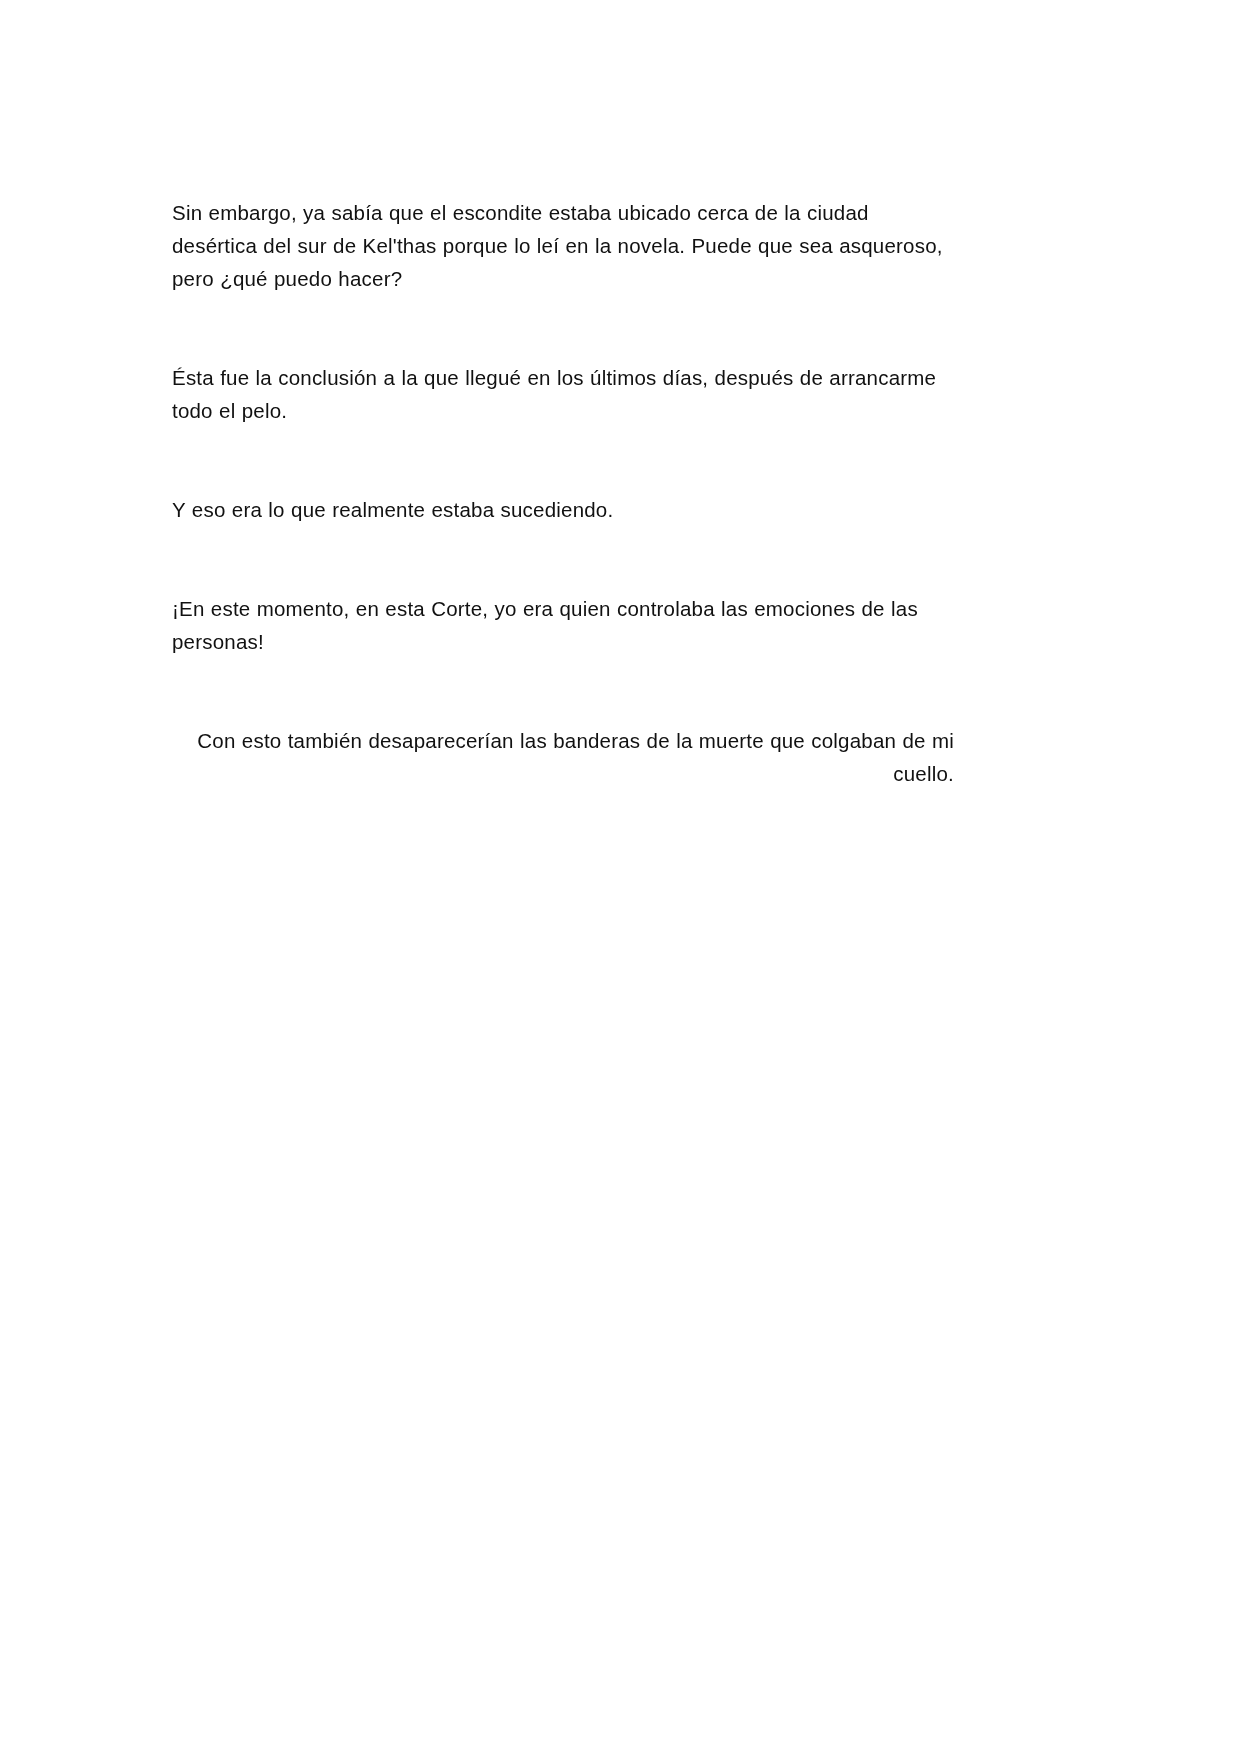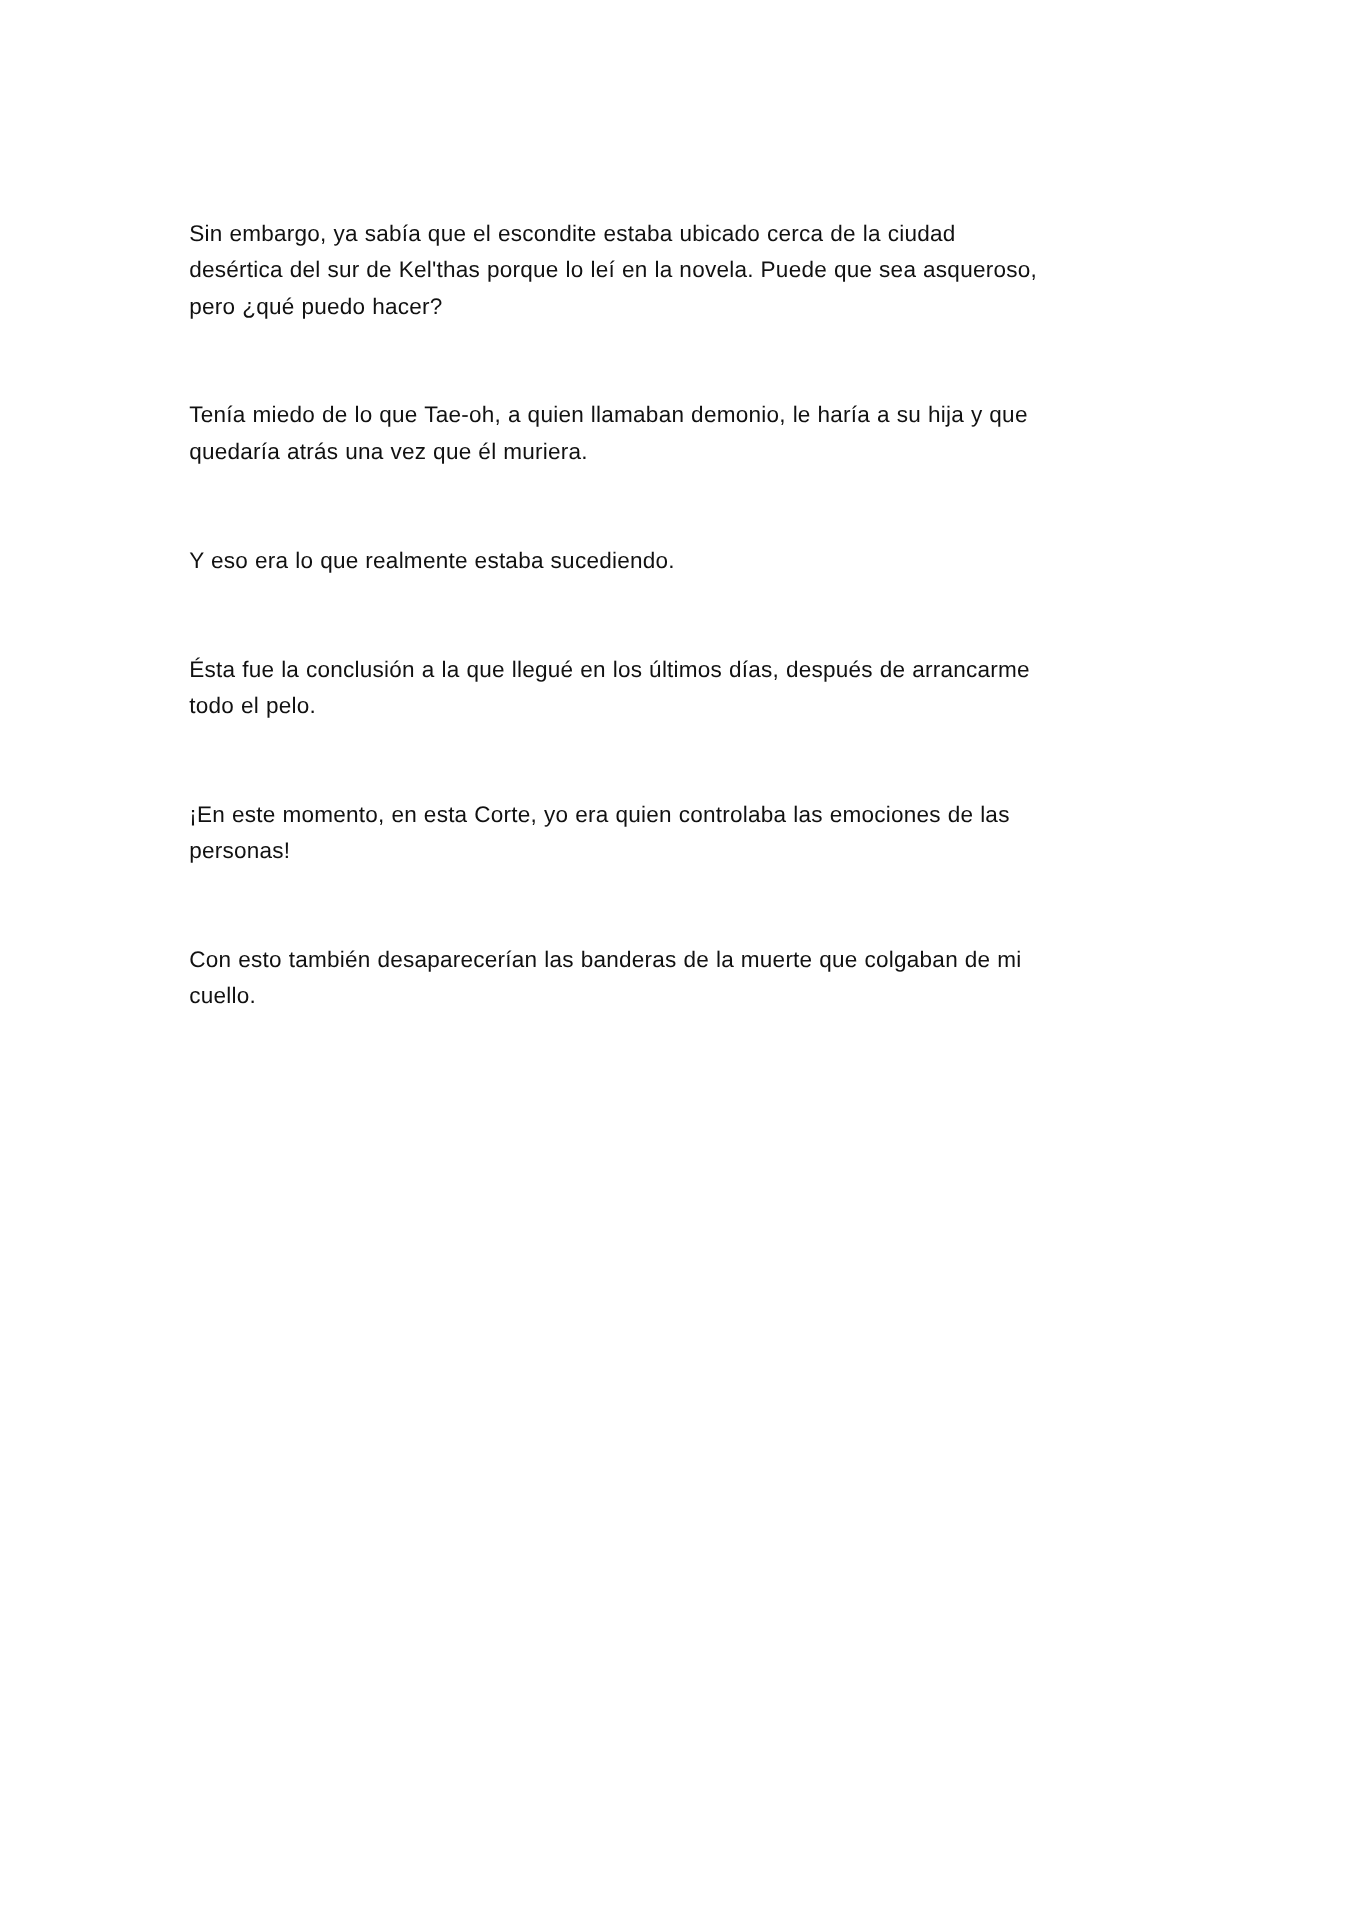--- a/index.html
+++ b/index.html
@@ -29,27 +29,27 @@
     font-size: 20.5px;
     line-height: 33px;
     color: #111111;
     margin: 0 0 66px 0;
     text-align: left;
     letter-spacing: 0.01em;
     word-spacing: 0.02em;
   }
   .para:last-child {
     margin-bottom: 0;
+    text-align: right;
   }
 </style>
 </head>
 <body>
 
 <div class="page">
   <div class="doc-body">
     <p class="para">Sin embargo, ya sabía que el escondite estaba ubicado cerca de la ciudad desértica del sur de Kel'thas porque lo leí en la novela. Puede que sea asqueroso, pero ¿qué puedo hacer?</p>
-    <p class="para">Tenía miedo de lo que Tae-oh, a quien llamaban demonio, le haría a su hija y que quedaría atrás una vez que él muriera.</p>
+    <p class="para">Ésta fue la conclusión a la que llegué en los últimos días, después de arrancarme todo el pelo.</p>
     <p class="para">Y eso era lo que realmente estaba sucediendo.</p>
-    <p class="para">Ésta fue la conclusión a la que llegué en los últimos días, después de arrancarme todo el pelo.</p>
     <p class="para">¡En este momento, en esta Corte, yo era quien controlaba las emociones de las personas!</p>
     <p class="para">Con esto también desaparecerían las banderas de la muerte que colgaban de mi cuello.</p>
   </div>
 </div>
 
 </body></html>

